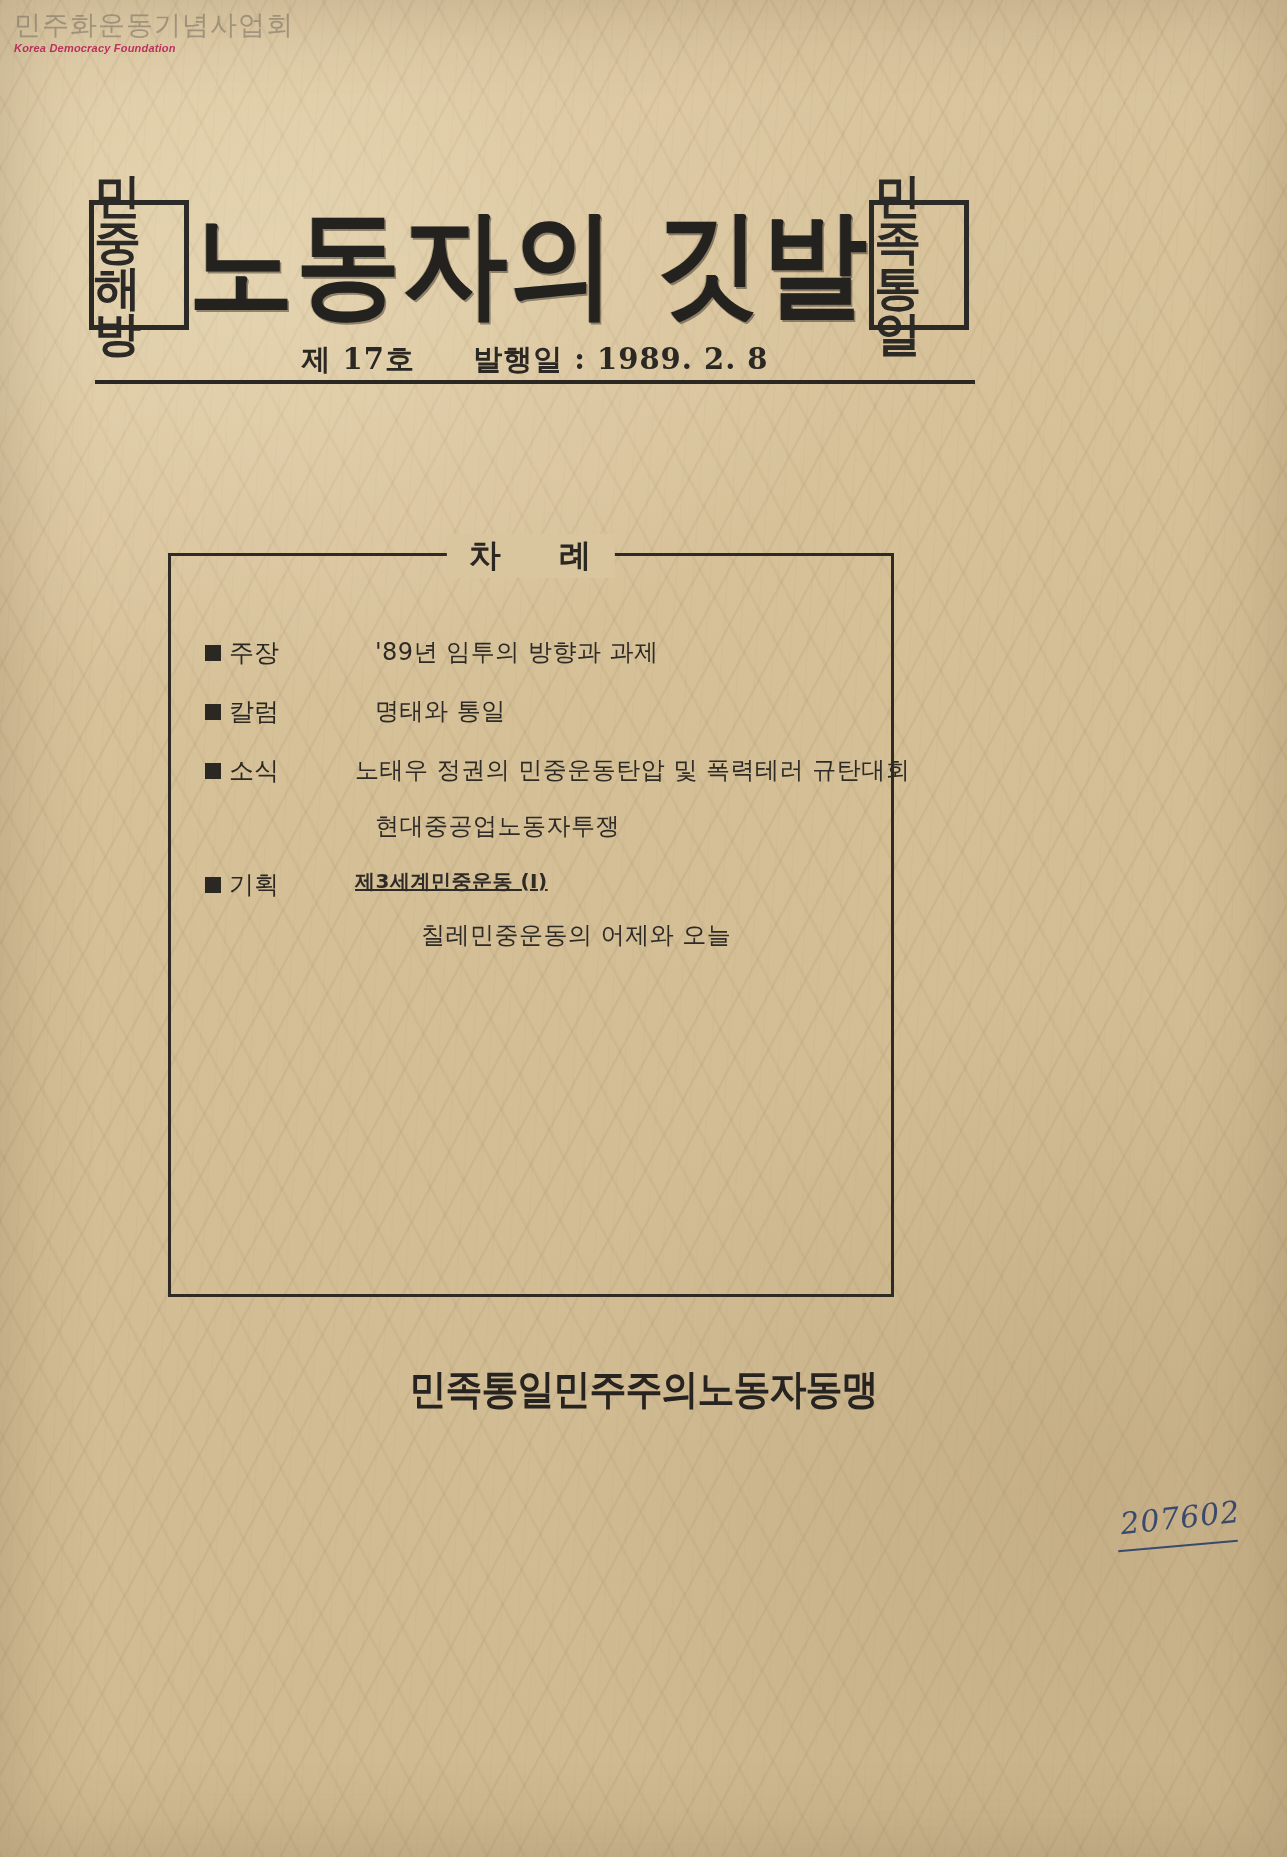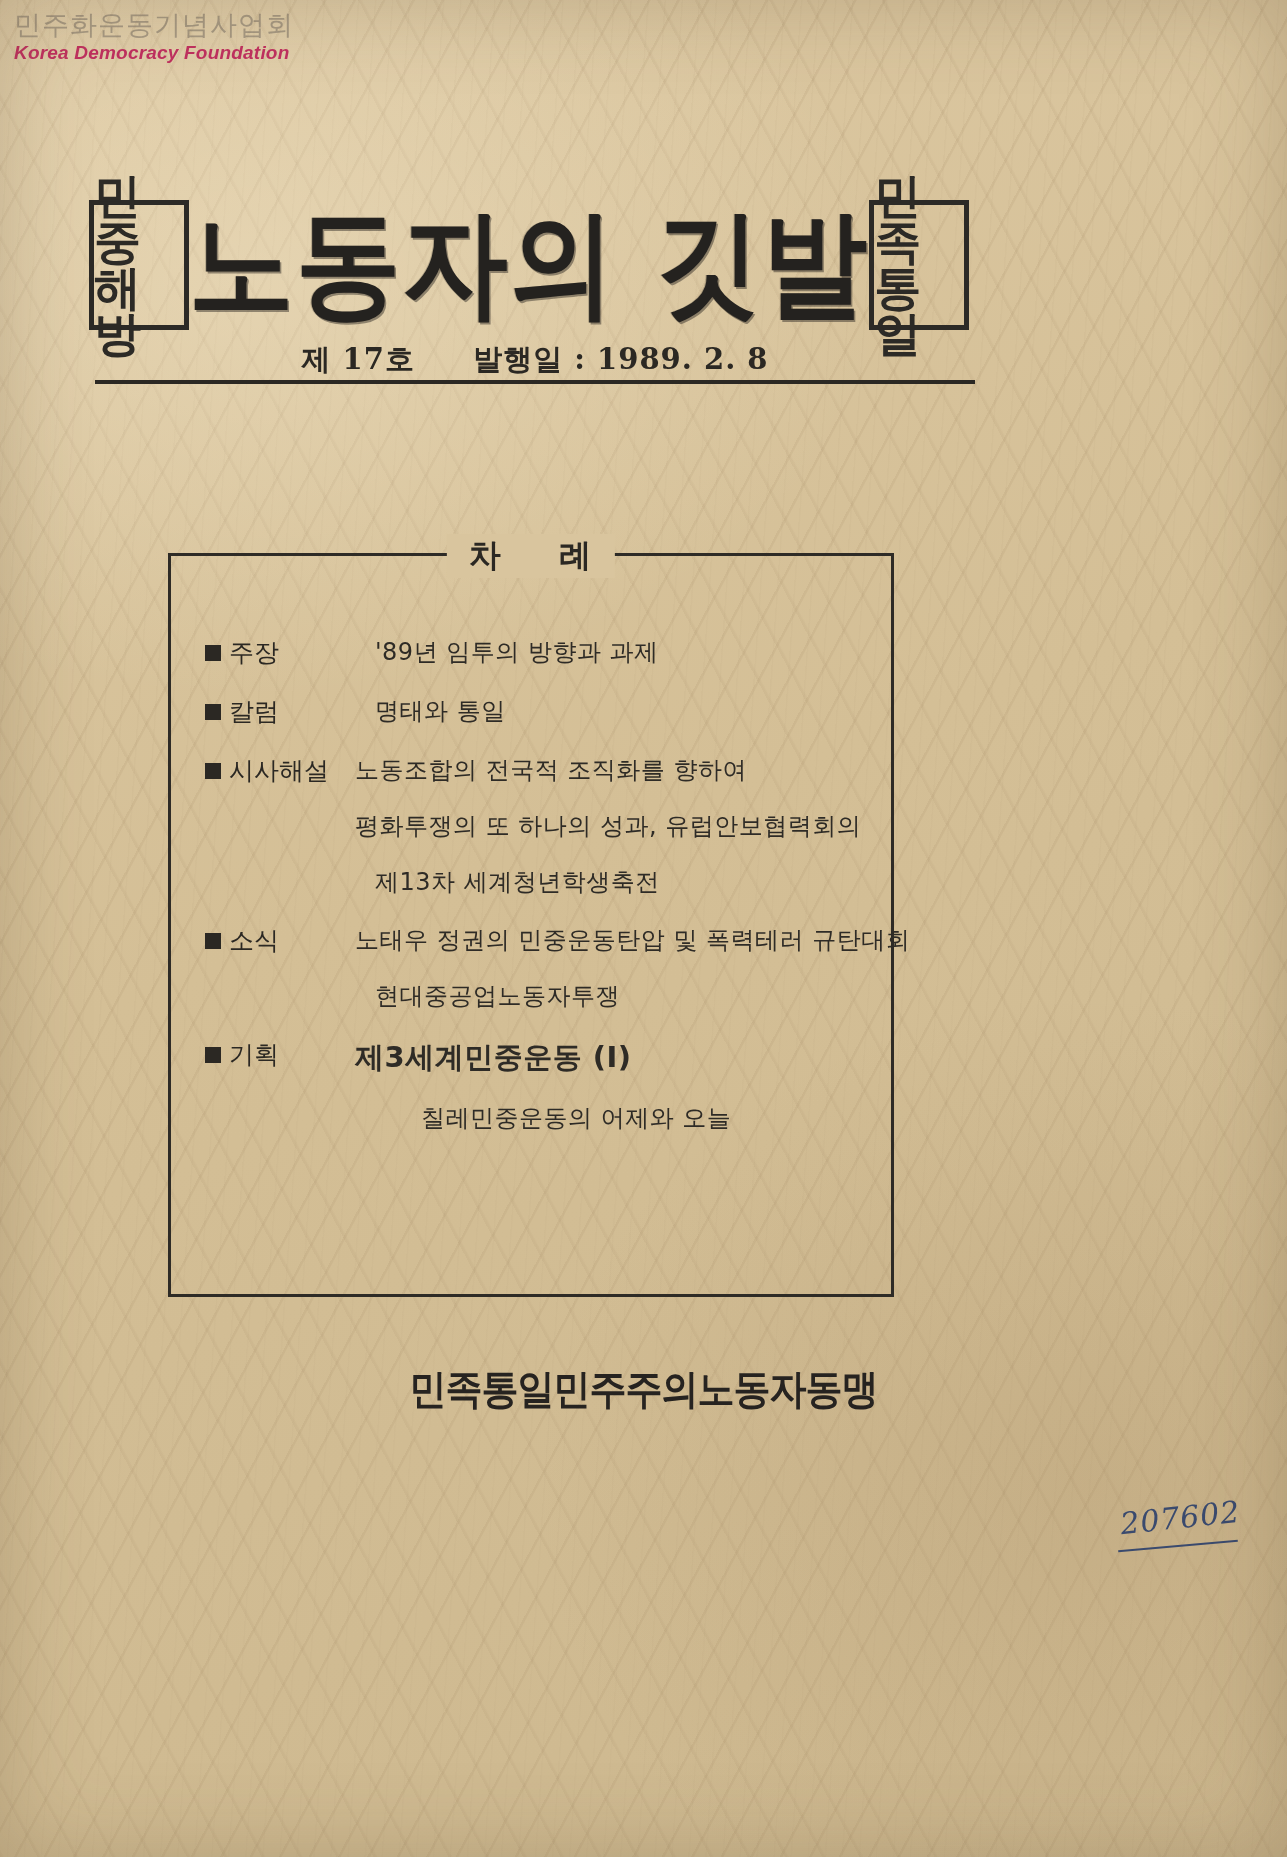--- a/index.html
+++ b/index.html
@@ -39,21 +39,21 @@
     font-size: 27px;
     letter-spacing: 1px;
     color: rgba(120,112,100,0.55);
     line-height: 1.1;
     white-space: nowrap;
   }
   .wm-eng {
     font-family: "Liberation Sans", sans-serif;
     font-weight: bold;
     font-style: italic;
-    font-size: 19px;
+    font-size: 11px;
     color: #c0305f;
     letter-spacing: 0.2px;
     margin-top: 2px;
     white-space: nowrap;
   }
 
   
   .masthead {
     position: absolute;
     left: 89px;
@@ -177,21 +177,22 @@
     font-size: 24px;
     color: #2e2b26;
     font-family: "DejaVu Sans", sans-serif;
     margin-bottom: 24px;
     letter-spacing: 0.5px;
     white-space: nowrap;
   }
   .toc-item:last-child { margin-bottom: 0; margin-left: 20px; }
   .toc-item.strong {
     font-weight: bold;
-    font-size: 29px;
+    font-size: 20px;
+    text-decoration: underline;
   }
   .toc-item.indent { padding-left: 46px; }
 
   
   .org {
     position: absolute;
     left: 0;
     top: 1365px;
     width: 1287px;
     text-align: center;
@@ -284,31 +285,20 @@
       <div class="toc-group">
         <div class="toc-label">
           <span class="bullet"></span>
           <span>칼럼</span>
         </div>
         <div class="toc-items">
           <div class="toc-item">명태와 통일</div>
         </div>
       </div>
 
-      <div class="toc-group">
-        <div class="toc-label">
-          <span class="bullet"></span>
-          <span>시사해설</span>
-        </div>
-        <div class="toc-items">
-          <div class="toc-item">노동조합의 전국적 조직화를 향하여</div>
-          <div class="toc-item">평화투쟁의 또 하나의 성과, 유럽안보협력회의</div>
-          <div class="toc-item">제13차  세계청년학생축전</div>
-        </div>
-      </div>
 
       <div class="toc-group">
         <div class="toc-label">
           <span class="bullet"></span>
           <span>소식</span>
         </div>
         <div class="toc-items">
           <div class="toc-item">노태우 정권의 민중운동탄압 및 폭력테러 규탄대회</div>
           <div class="toc-item">현대중공업노동자투쟁</div>
         </div>

